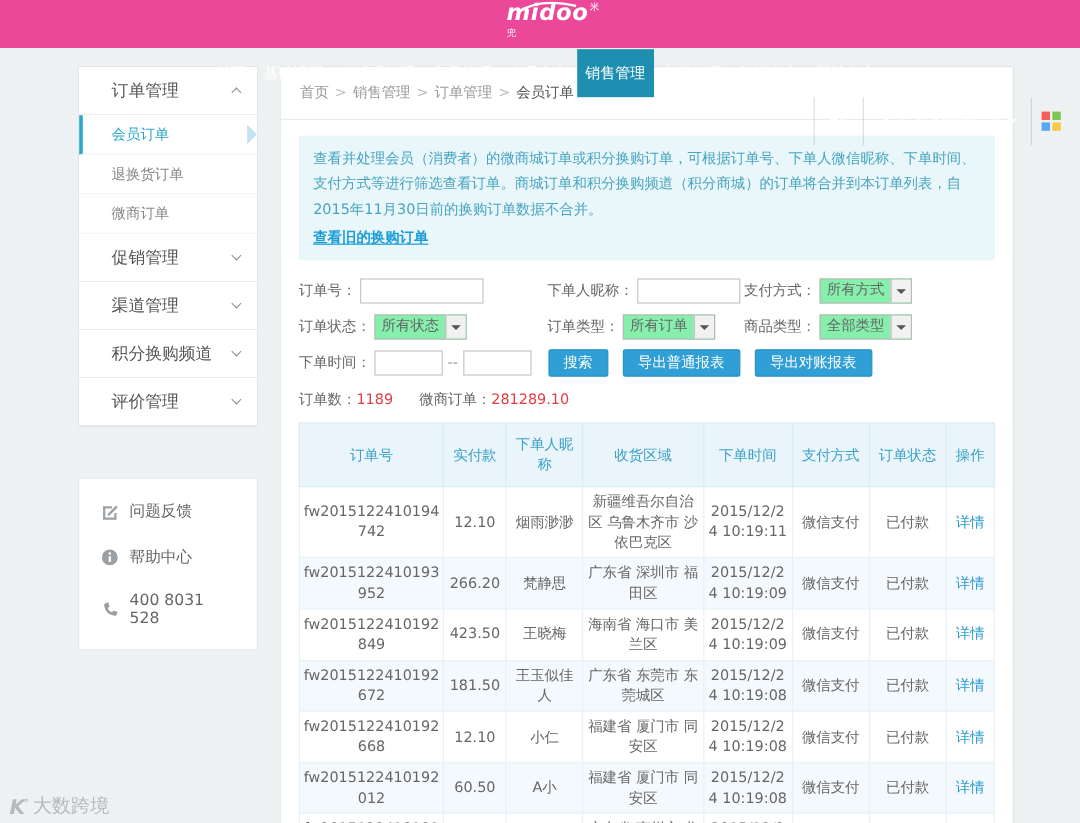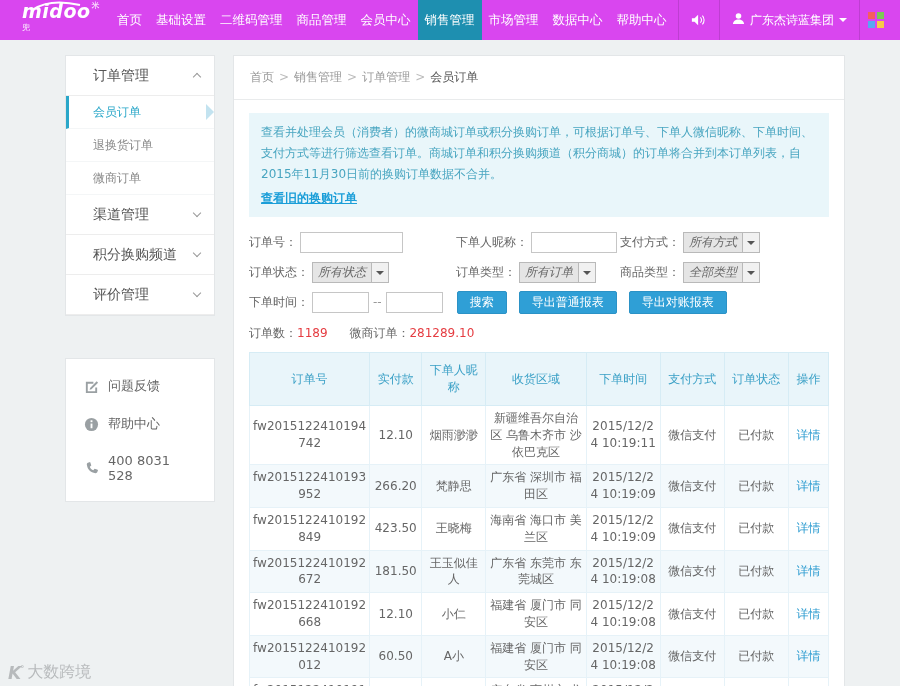--- a/index.html
+++ b/index.html
@@ -6,21 +6,21 @@
   html,body { width:900px; height:686px; overflow:hidden; }
   body {
     position:relative;
     font-family:"DejaVu Sans","Liberation Sans",sans-serif;
     background:#eef1f2;
     color:#666;
   }
   
   .topbar {
     position:absolute; left:0; top:0; width:900px; height:40px;
-    background:#d946ef; display:flex; align-items:center; color:#fff; z-index:5;
+    background:#ec4899; display:flex; align-items:center; color:#fff; z-index:5;flex-direction:column;
   }
   .logo { width:100px; padding-left:22px; position:relative; cursor:pointer; }
   .logo-text { font-size:19px; font-weight:bold; font-style:italic; letter-spacing:0.5px; }
   .logo-sub { font-size:8px; vertical-align:top; margin-left:1px; }
   .logo-swoosh { position:absolute; left:30px; top:1px; }
   .main-nav { display:flex; height:40px; margin-left:10px; }
   .nav-item { padding:0 7px; line-height:40px; font-size:12.5px; cursor:pointer; white-space:nowrap; }
   .nav-item.active { background:#1e8fb0; }
   .topbar-right { margin-left:auto; display:flex; align-items:center; height:40px; }
   .tb-sep { width:1px; height:40px; background:rgba(0,0,0,0.12); }
@@ -71,22 +71,22 @@
   .f-row { display:flex; align-items:center; margin-bottom:8px; height:22px; }
   .f-group { display:flex; align-items:center; }
   .g1 { width:207px; }
   .g2 { width:164px; }
   .f-group label { margin-right:3px; white-space:nowrap; }
   .f-input { border:1px solid #c6c6c6; height:21px; width:103px; padding:0 4px; font-size:12px; outline:none; }
   .f-input.w86 { width:86px; }
   .f-input.w58 { width:57px; }
   .dash { margin:0 4px; color:#999; }
   .sel {
-    display:inline-flex; align-items:center; border:1px solid #b9b9b9; background:#e5e5e5;
-    height:21px; padding:0 22px 0 5px; position:relative; min-width:64px; cursor:pointer;font-style:italic;
+    display:inline-flex; align-items:flex-start; border:1px solid #b9b9b9; background:#86efac;
+    height:21px; padding:0 22px 0 5px; position:relative; min-width:64px; cursor:pointer;
   }
   .sel::after { content:''; position:absolute; right:0; top:0; width:16px; height:100%; border-left:1px solid #b9b9b9; background:#f1f1f1; }
   .sel::before { content:''; position:absolute; right:4px; top:8px; border:4px solid transparent; border-top-color:#555; z-index:1; }
   .btn {
     background:#2f9fd6; color:#fff; border:1px solid #2b92c6; font-size:12px;
     height:23px; padding:0 12px; margin-left:12px; cursor:pointer; border-radius:2px;
     font-family:inherit;
   }
   .btn.search { margin-left:14px; }
   
@@ -167,20 +167,24 @@
 <aside class="sidebar">
   <div class="panel menu-panel">
       <div class="sb-title">
         <span>订单管理</span>
         <span class="chev up"></span>
       </div>
       <div class="sb-item active">会员订单</div>
       <div class="sb-item">退换货订单</div>
       <div class="sb-item">微商订单</div>
       <div class="sb-title">
+        <span>促销管理</span>
+        <span class="chev down"></span>
+      </div>
+      <div class="sb-title">
         <span>渠道管理</span>
         <span class="chev down"></span>
       </div>
       <div class="sb-title">
         <span>积分换购频道</span>
         <span class="chev down"></span>
       </div>
       <div class="sb-title">
         <span>评价管理</span>
         <span class="chev down"></span>

